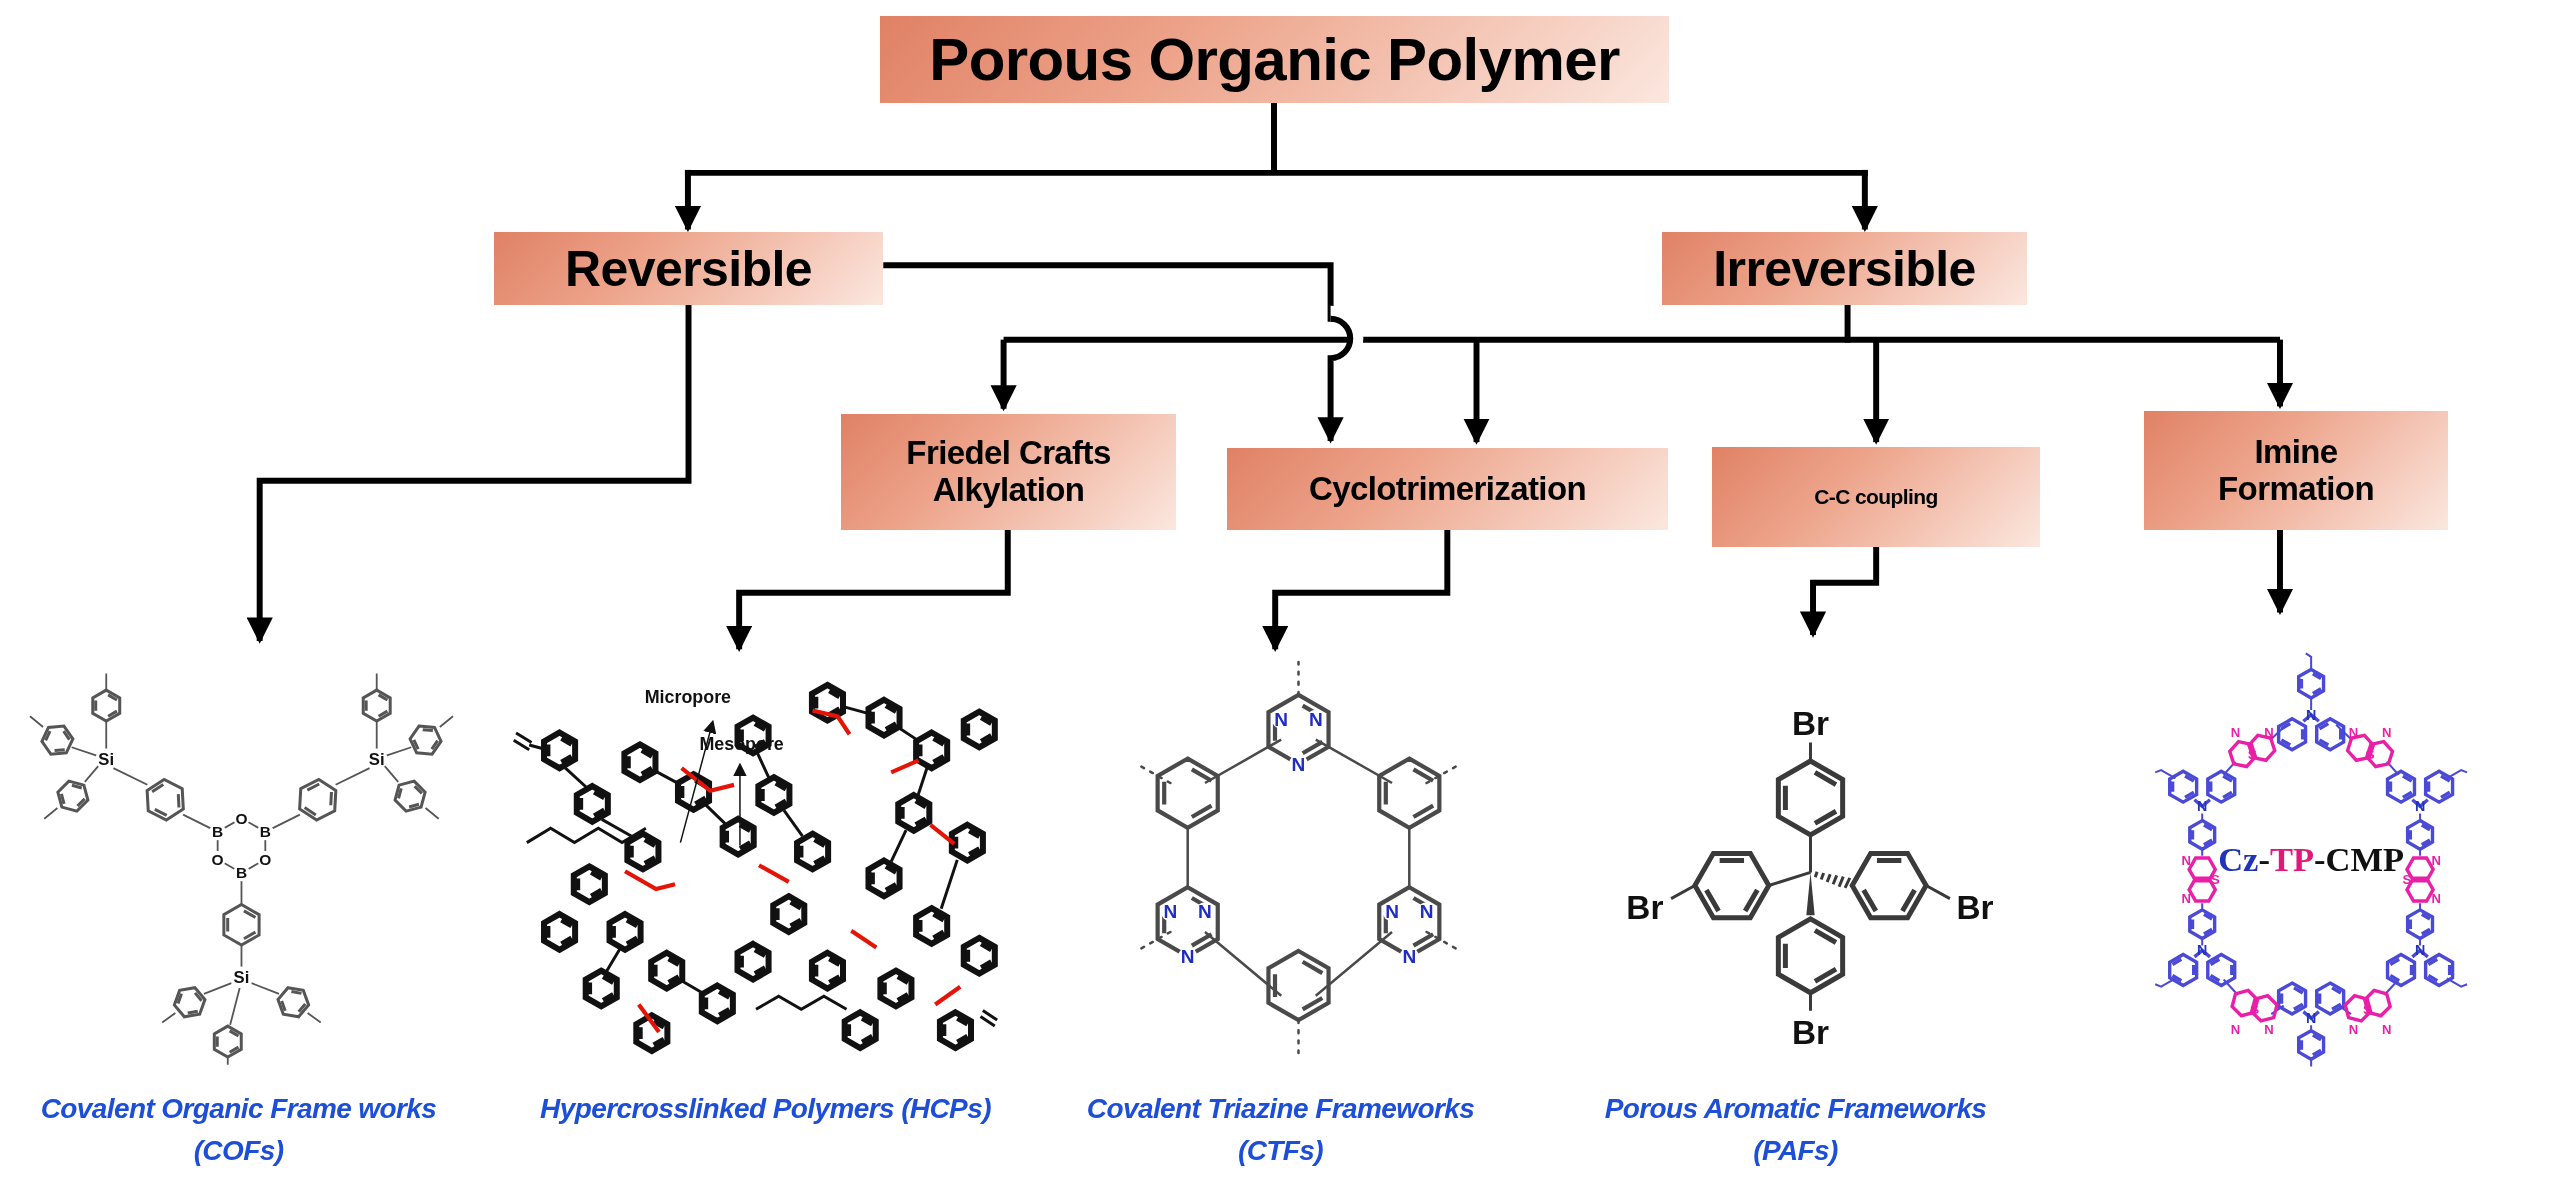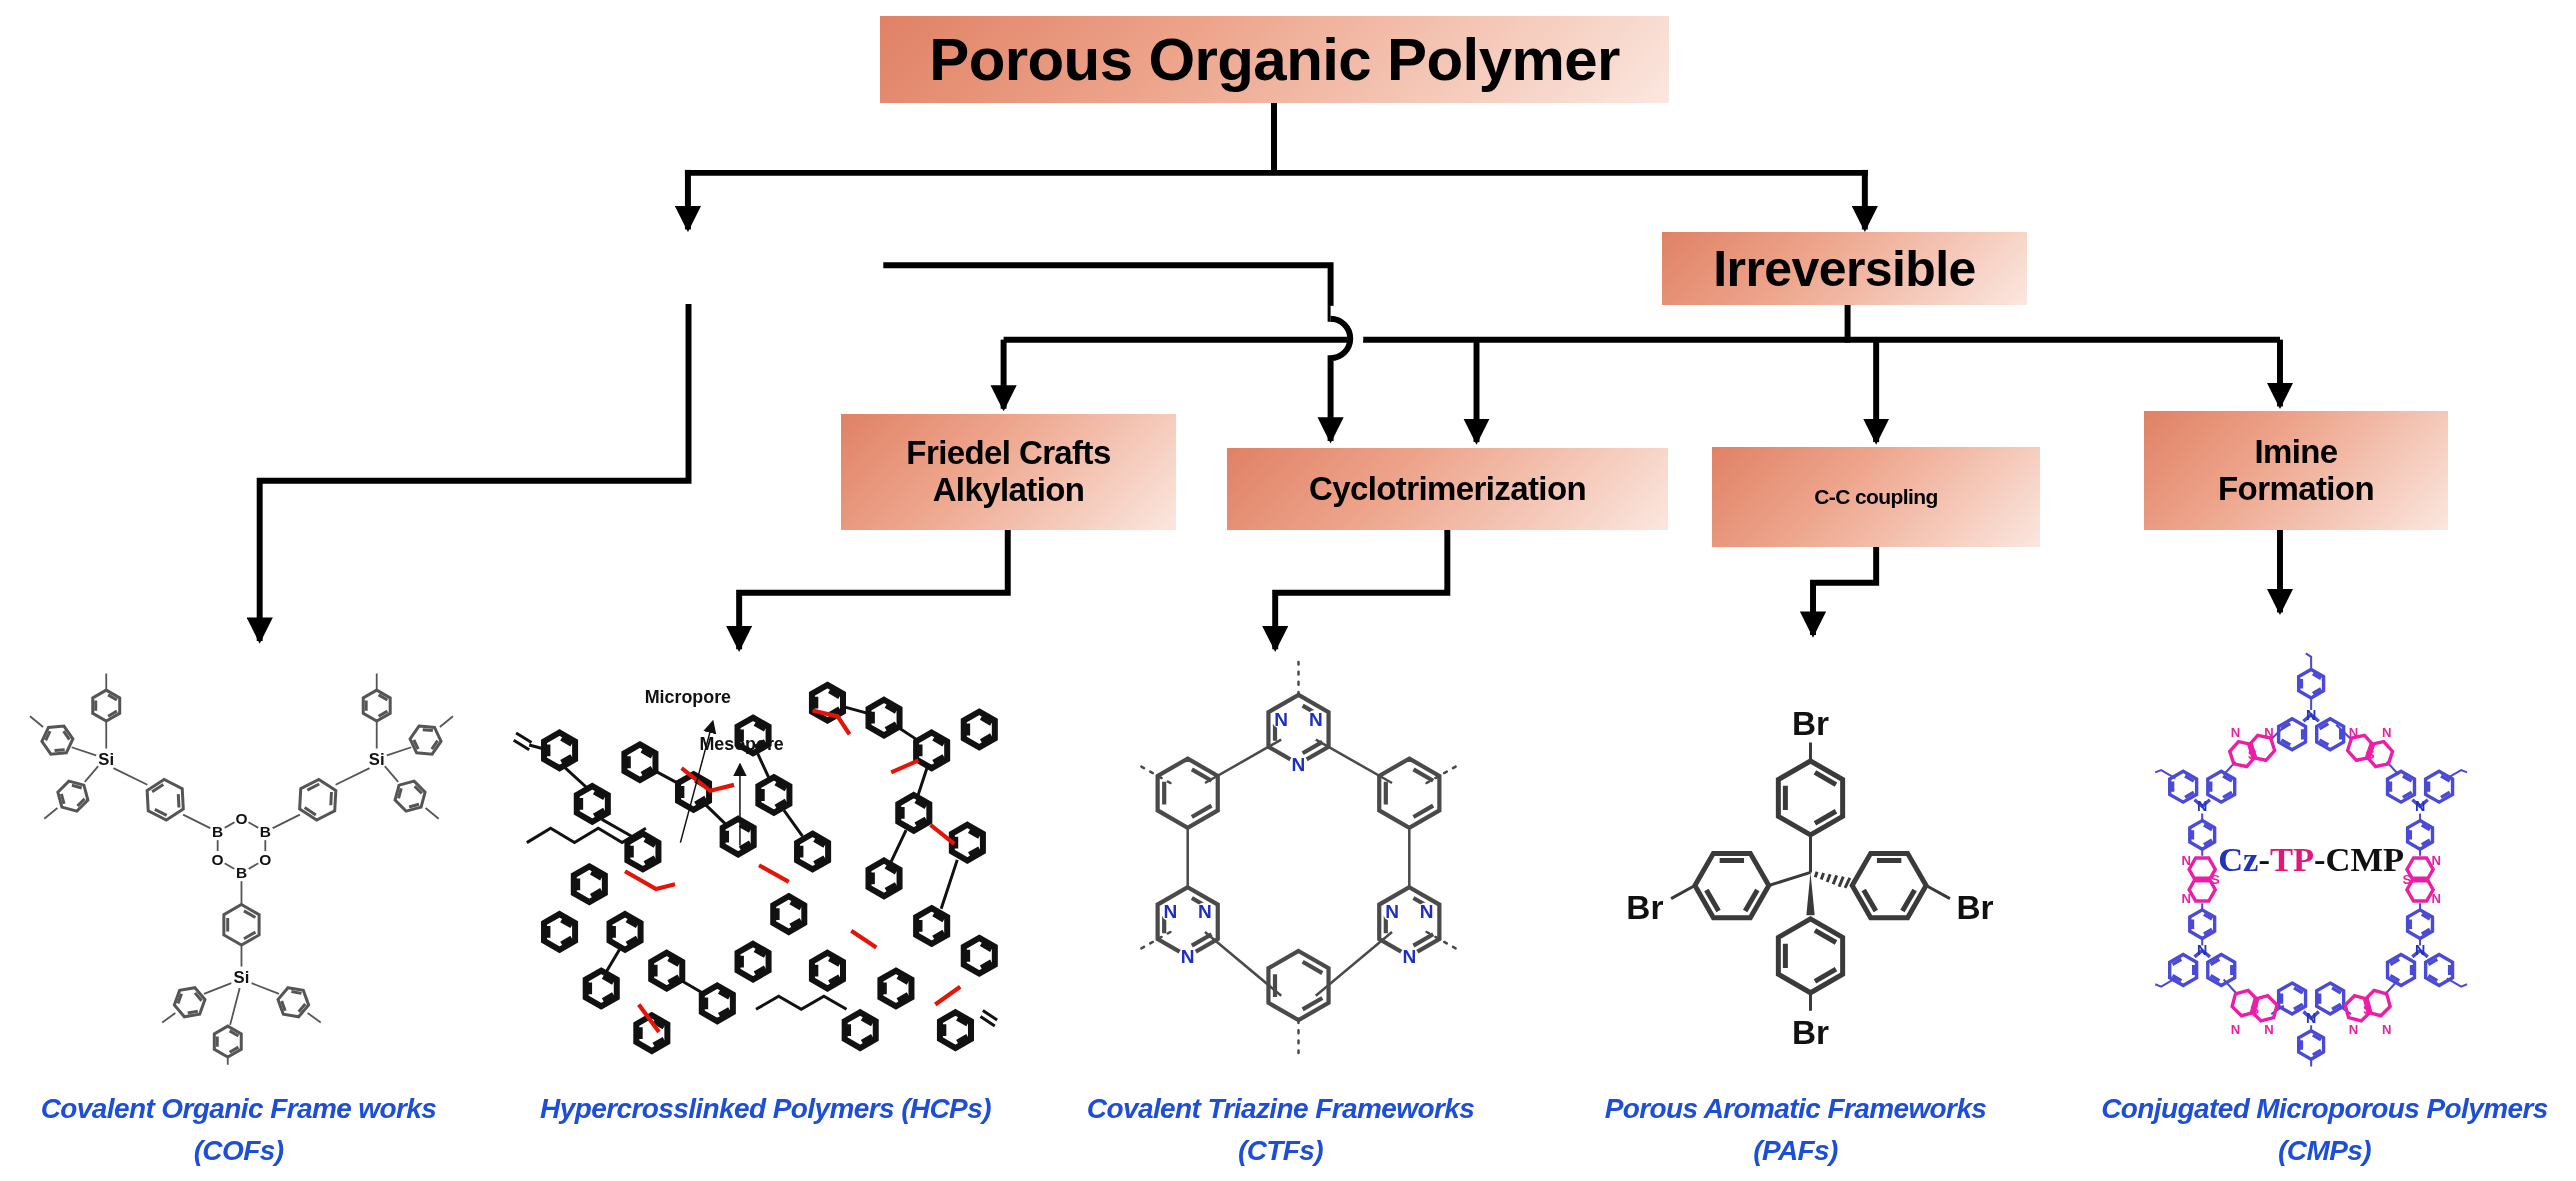--- a/index.html
+++ b/index.html
@@ -78,20 +78,23 @@
       <path d="M1156 510 V807 H436 V1076" marker-end="url(#ah)"></path>
       <path d="M1692 888 V995 H1241 V1090" marker-end="url(#ah)"></path>
       <path d="M2430 888 V995 H2141 V1090" marker-end="url(#ah)"></path>
       <path d="M3150 888 V978 H3044 V1066" marker-end="url(#ah)"></path>
       <path d="M3828 888 V1028" marker-end="url(#ah)"></path>
     </g>
   </svg>
 
   <div class="node" id="title-node">
     <span>Porous Organic Polymer</span>
+  </div>
+  <div class="node" id="reversible-node">
+    <span>Reversible</span>
   </div>
   <div class="node" id="irreversible-node">
     <span>Irreversible</span>
   </div>
   <div class="node" id="friedel-node">
     <span>Friedel Crafts</span>
     <span>Alkylation</span>
   </div>
   <div class="node" id="cyclo-node">
     <span>Cyclotrimerization</span>
@@ -357,19 +360,15 @@
     <span>(CTFs)</span>
   </div>
   <div class="cap" id="cap-hcp">
     <span>Hypercrosslinked Polymers</span>
     <span>(HCPs)</span>
   </div>
   <div class="cap" id="cap-paf">
     <span>Porous Aromatic Frameworks</span>
     <span>(PAFs)</span>
   </div>
-  <div class="cap" id="cap-cmp">
-    <span>Conjugated Microporous Polymers</span>
-    <span>(CMPs)</span>
-  </div>
 
 </div>
 
 
 </body></html>

